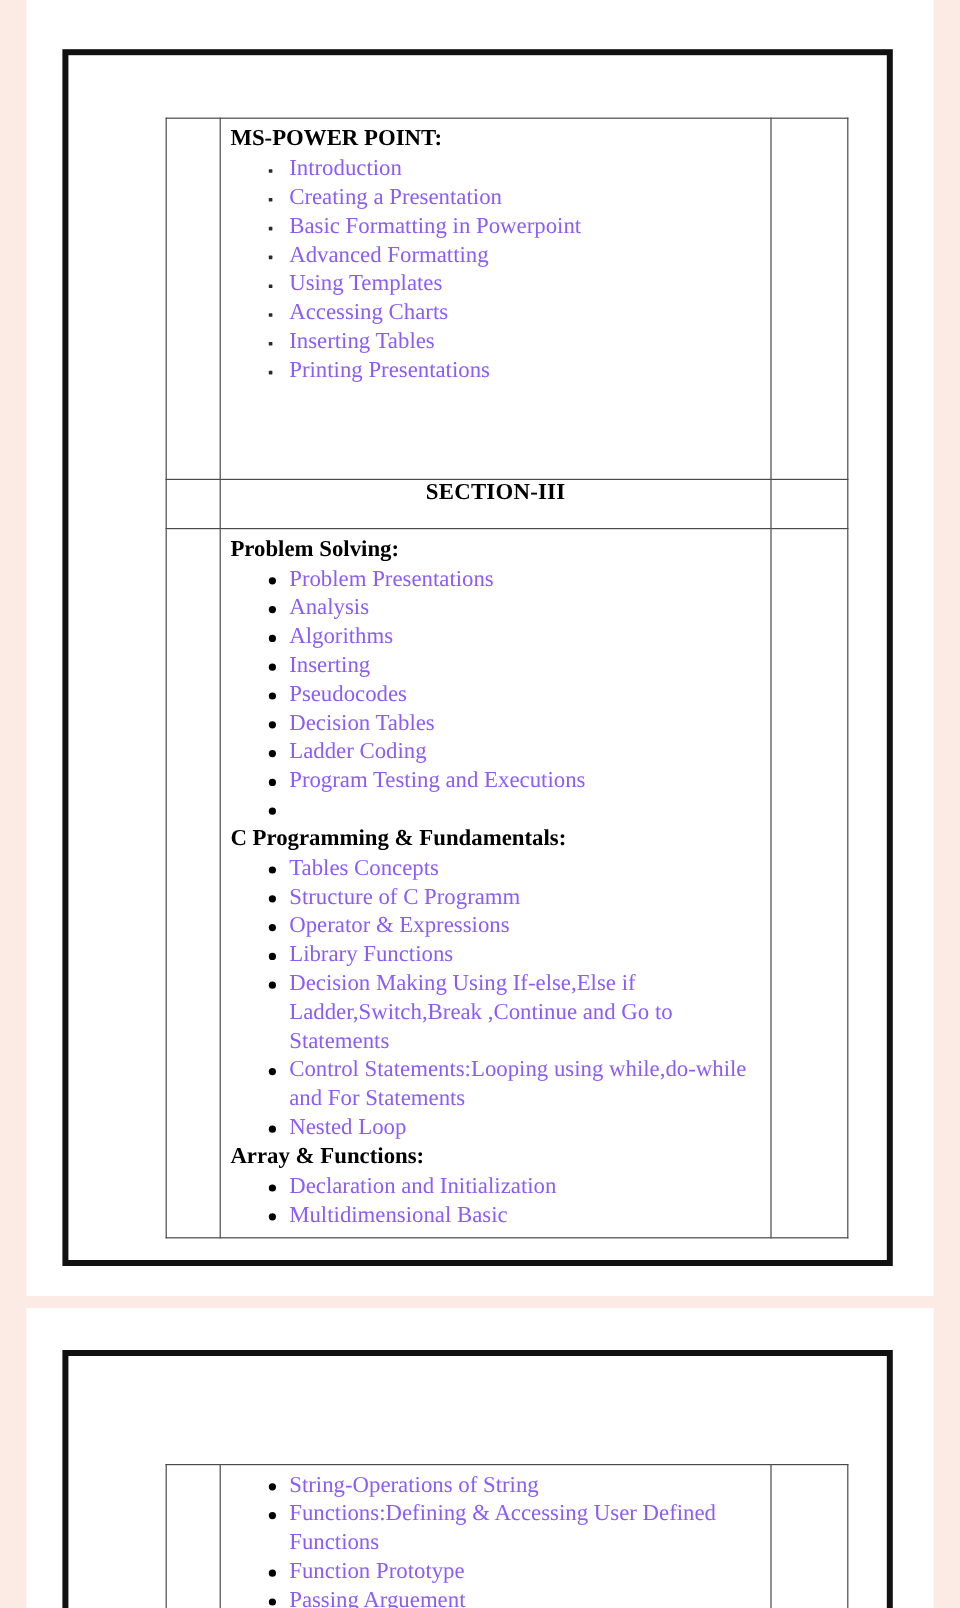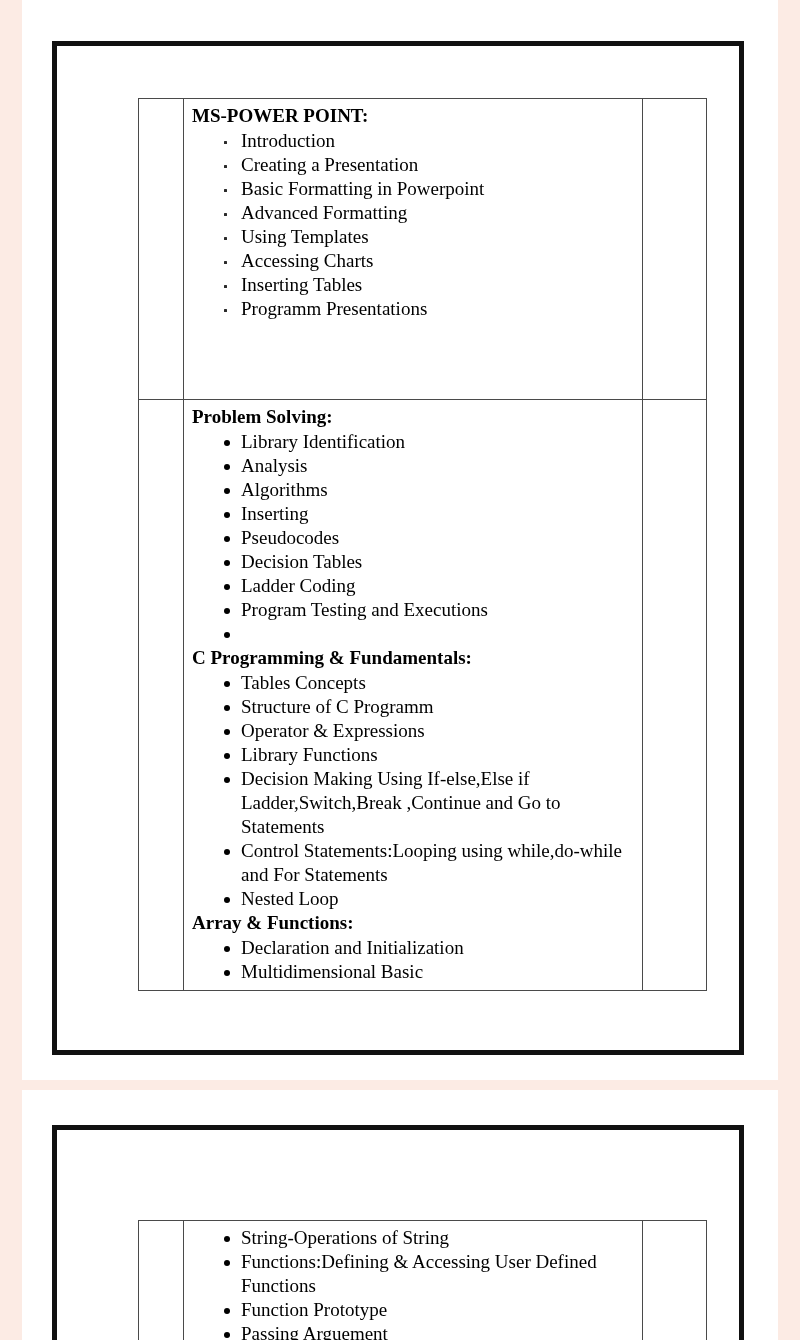--- a/index.html
+++ b/index.html
@@ -118,21 +118,21 @@
   
   ul.topic-list {
     list-style: none;
     margin: 0;
     padding: 0;
   }
   ul.topic-list li {
     position: relative;
     font-size: 19px;
     line-height: 24px;
-    color: #000000;
+    color: #8b5cf6;
     padding-left: 51px;
     margin: 0;
     min-height: 24px;
   }
   ul.topic-list li::before {
     position: absolute;
     left: 34px;
     color: #000;
   }
   
@@ -191,41 +191,50 @@
               <div class="cell-pad">
                 <div class="topic-heading">MS-POWER POINT:</div>
                 <ul class="topic-list bullets-small">
                   <li>Introduction</li>
                   <li>Creating a Presentation</li>
                   <li>Basic Formatting in Powerpoint</li>
                   <li>Advanced Formatting</li>
                   <li>Using Templates</li>
                   <li>Accessing Charts</li>
                   <li>Inserting Tables</li>
-                  <li>Programm Presentations</li>
+                  <li>Printing Presentations</li>
                 </ul>
                 <div class="spacer-block"></div>
               </div>
             </td>
             <td class="col-hours">
               <div class="cell-pad"></div>
             </td>
           </tr>
 
+          <tr class="section-row">
+            <td class="col-unit">
+              <div class="cell-pad"></div>
+            </td>
+            <td class="col-body section-title">SECTION-III</td>
+            <td class="col-hours">
+              <div class="cell-pad"></div>
+            </td>
+          </tr>
 
           <tr>
             <td class="col-unit">
               <div class="cell-pad"></div>
             </td>
             <td class="col-body">
               <div class="cell-pad">
 
                 <div class="topic-heading">Problem Solving:</div>
                 <ul class="topic-list bullets-round">
-                  <li>Library Identification</li>
+                  <li>Problem Presentations</li>
                   <li>Analysis</li>
                   <li>Algorithms</li>
                   <li>Inserting</li>
                   <li>Pseudocodes</li>
                   <li>Decision Tables</li>
                   <li>Ladder Coding</li>
                   <li>Program Testing and Executions</li>
                   <li></li>
                 </ul>
 

